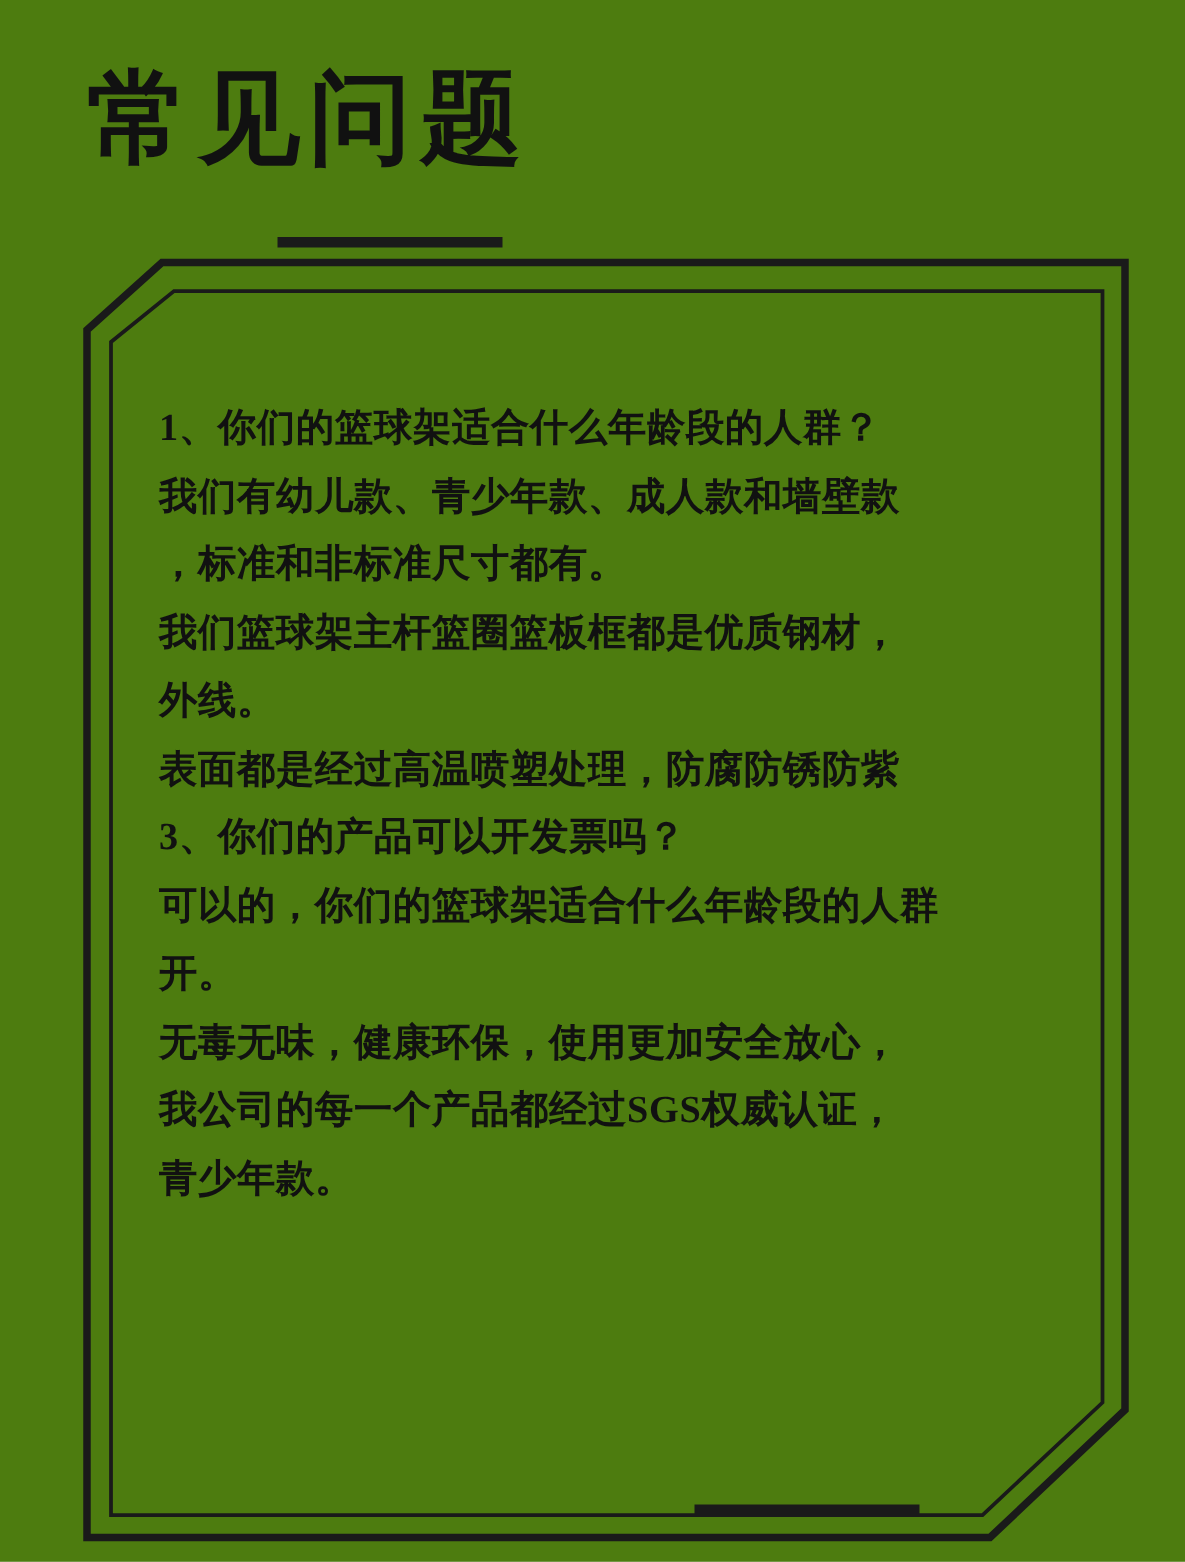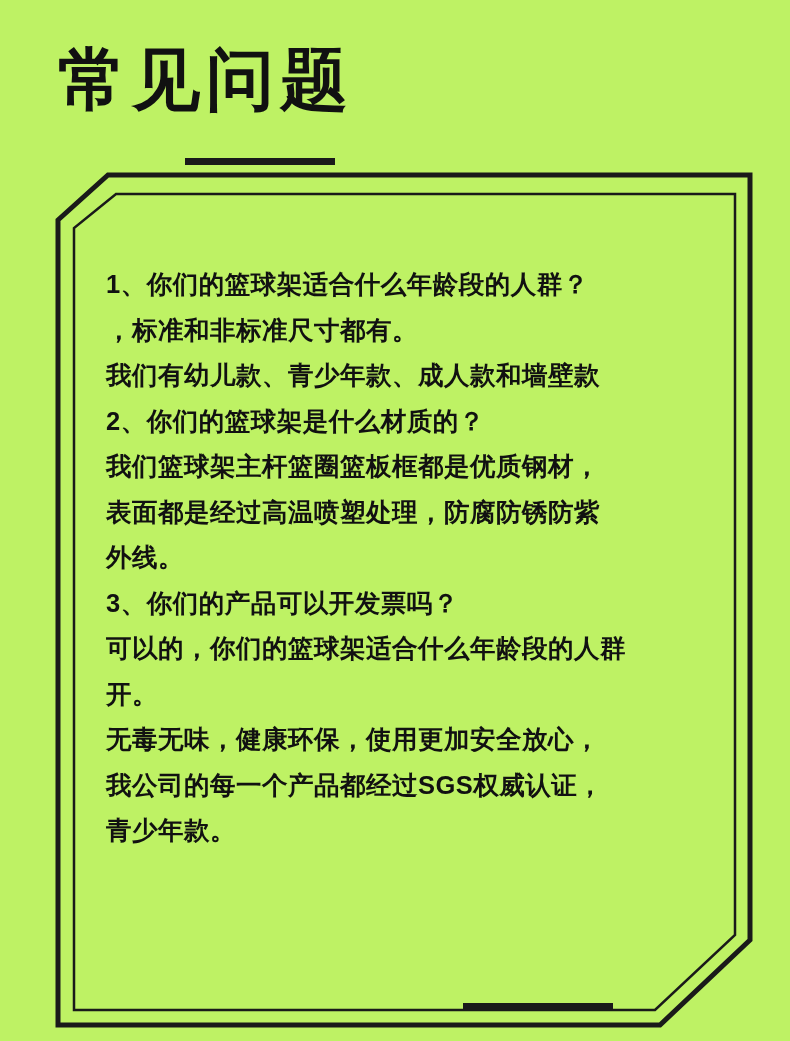--- a/index.html
+++ b/index.html
@@ -12,21 +12,21 @@
     background: #e8e8e8;
     font-family: "Liberation Serif", "DejaVu Serif", serif;
     overflow: hidden;
     position: relative;
   }
 
   .page {
     position: relative;
     width: 790px;
     height: 1041px;
-    background: #bef264;
+    background: #4d7c0f;
   }
 
   
   .title {
     position: absolute;
     left: 58px;
     top: 42px;
     font-size: 68px;
     line-height: 1.1;
     letter-spacing: 6px;
@@ -54,21 +54,21 @@
     left: 106px;
     top: 262px;
     width: 596px;
   }
   .faq-line {
     font-size: 25.5px;
     line-height: 45.5px;
     color: #111111;
     font-weight: 700;
     letter-spacing: 0.5px;
-    font-family: Liberation Sans, sans-serif;
+    font-family: Liberation Serif, serif;
     white-space: nowrap;
   }
 </style>
 </head>
 <body>
 
 <div class="page">
 
   <div class="title">常见问题</div>
 
@@ -80,26 +80,25 @@
       <path d="M 116 44 L 735 44 L 735 785 L 655 860 L 74 860 L 74 78 Z" fill="none" stroke="#1a1a1a" stroke-width="2.5"></path>
 
       <rect x="185" y="8" width="150" height="7" fill="#1a1a1a"></rect>
 
       <rect x="463" y="853" width="150" height="7" fill="#1a1a1a"></rect>
     </svg>
   </div>
 
   <div class="faq-body">
     <div class="faq-line">1、你们的篮球架适合什么年龄段的人群？</div>
+    <div class="faq-line">我们有幼儿款、青少年款、成人款和墙壁款</div>
     <div class="faq-line">，标准和非标准尺寸都有。</div>
-    <div class="faq-line">我们有幼儿款、青少年款、成人款和墙壁款</div>
-    <div class="faq-line">2、你们的篮球架是什么材质的？</div>
     <div class="faq-line">我们篮球架主杆篮圈篮板框都是优质钢材，</div>
+    <div class="faq-line">外线。</div>
     <div class="faq-line">表面都是经过高温喷塑处理，防腐防锈防紫</div>
-    <div class="faq-line">外线。</div>
     <div class="faq-line">3、你们的产品可以开发票吗？</div>
     <div class="faq-line">可以的，你们的篮球架适合什么年龄段的人群</div>
     <div class="faq-line">开。</div>
     <div class="faq-line">无毒无味，健康环保，使用更加安全放心，</div>
     <div class="faq-line">我公司的每一个产品都经过SGS权威认证，</div>
     <div class="faq-line">青少年款。</div>
   </div>
 
 </div>
 

